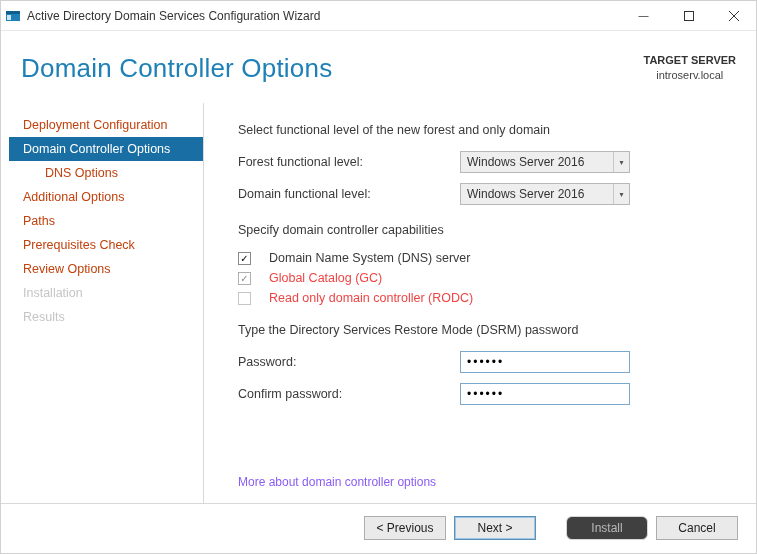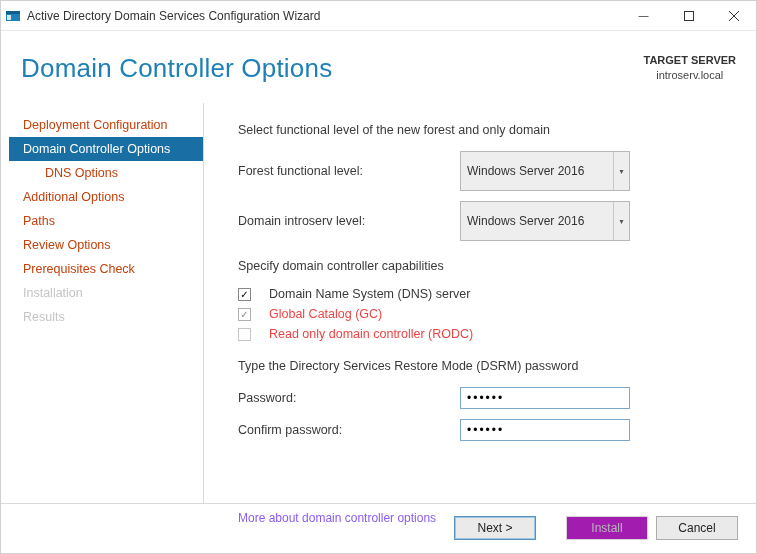--- a/index.html
+++ b/index.html
@@ -68,21 +68,21 @@
     font-size: 12.5px;
     color: #3a3a3a;
   }
   .section-text { margin-bottom: 14px; }
   .form-row {
     display: flex; align-items: center;
     margin-bottom: 10px;
   }
   .form-row .lbl { width: 222px; }
   .select {
-    width: 170px; height: 40px;
+    width: 170px; height: 22px;
     border: 1px solid #b8b8b8;
     background: #eee;
     display: flex; align-items: center;
     padding: 0 6px;
     position: relative;
     font-size: 12px;
     color: #333;
   }
   .select .caret {
     position: absolute; right: 0; top: 0;
@@ -131,21 +131,21 @@
   }
   .btn {
     min-width: 82px; height: 24px;
     border: 1px solid #adadad;
     background: #eaeaea;
     font-size: 12px; color: #222;
     display: inline-flex; align-items: center; justify-content: center;
     cursor: default;
   }
   .btn.default { border: 1px solid #5a91bb; box-shadow: 0 0 0 1px #9ec5e4 inset; }
-  .btn.disabled { color: #b8b8b8; background: #a21caf; border-color: #d6d6d6; }
+  .btn.disabled { color: #b8b8b8; background: #404040; border-color: #d6d6d6; border-radius: 6px; }
 </style>
 </head>
 <body>
 
 <div class="titlebar">
   <span class="app-icon">
     <svg viewBox="0 0 16 16" width="16" height="16">
       <rect x="1" y="3" width="14" height="10" fill="#1e80b6"></rect>
       <rect x="1" y="3" width="14" height="3" fill="#0d5f8c"></rect>
       <rect x="2" y="7" width="4" height="5" fill="#fff" opacity="0.8"></rect>
@@ -174,39 +174,39 @@
   </div>
 </div>
 
 <div class="workarea">
   <div class="sidebar">
     <div class="side-item">Deployment Configuration</div>
     <div class="side-item selected">Domain Controller Options</div>
     <div class="side-item sub">DNS Options</div>
     <div class="side-item">Additional Options</div>
     <div class="side-item">Paths</div>
+    <div class="side-item">Prerequisites Check</div>
     <div class="side-item">Review Options</div>
-    <div class="side-item">Prerequisites Check</div>
     <div class="side-item disabled">Installation</div>
     <div class="side-item disabled">Results</div>
   </div>
 
   <div class="content">
     <div class="section-text">Select functional level of the new forest and only domain</div>
 
     <div class="form-row">
       <div class="lbl">Forest functional level:</div>
       <div class="select">
         <span>Windows Server 2016</span>
         <span class="caret">▾</span>
       </div>
     </div>
 
     <div class="form-row">
-      <div class="lbl">Domain introserv level:</div>
+      <div class="lbl">Domain functional level:</div>
       <div class="select">
         <span>Windows Server 2016</span>
         <span class="caret">▾</span>
       </div>
     </div>
 
     <div class="section-text" style="margin-top:18px">Specify domain controller capabilities</div>
 
     <div class="chk-row">
       <span class="chk checked"></span>
@@ -230,17 +230,18 @@
     <div class="form-row">
       <div class="lbl">Confirm password:</div>
       <input class="pw-input" type="text" value="••••••" style="">
     </div>
 
     <div class="more-link">More about domain controller options</div>
   </div>
 </div>
 
 <div class="footer">
+  <div class="btn">&lt; Previous</div>
   <div class="btn default">Next &gt;</div>
   <div style="width:14px"></div>
   <div class="btn disabled">Install</div>
   <div class="btn">Cancel</div>
 </div>
 
 </body></html>

